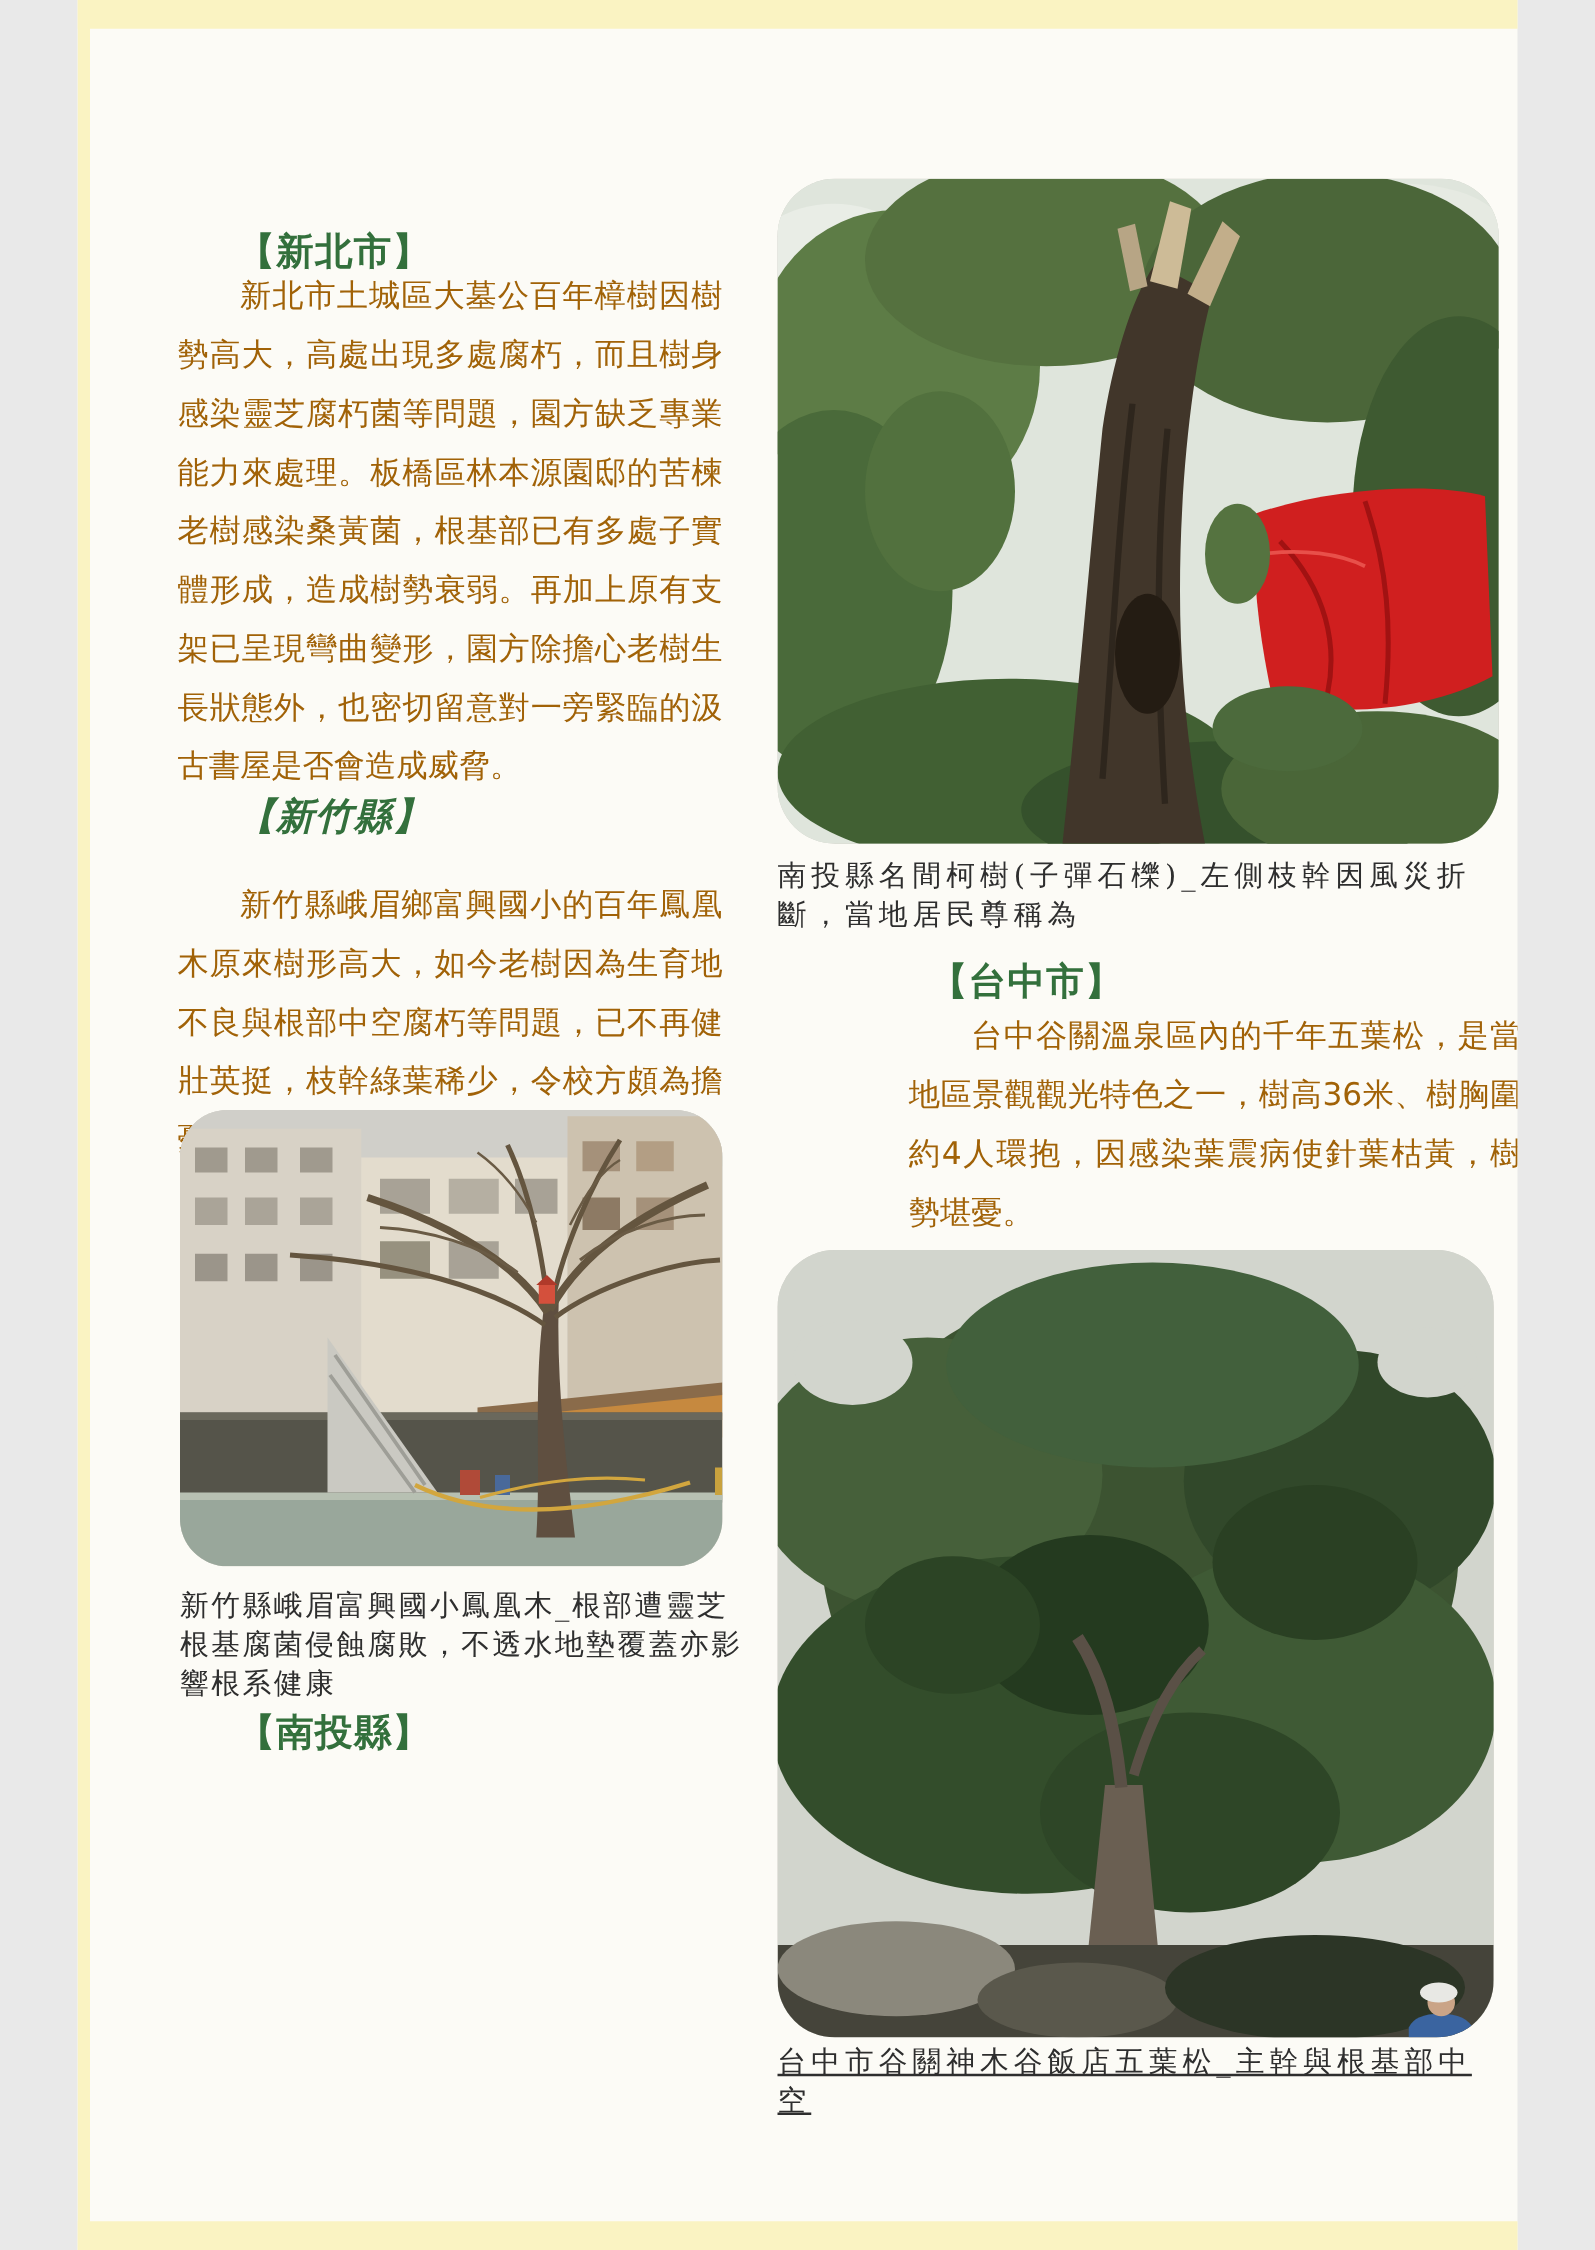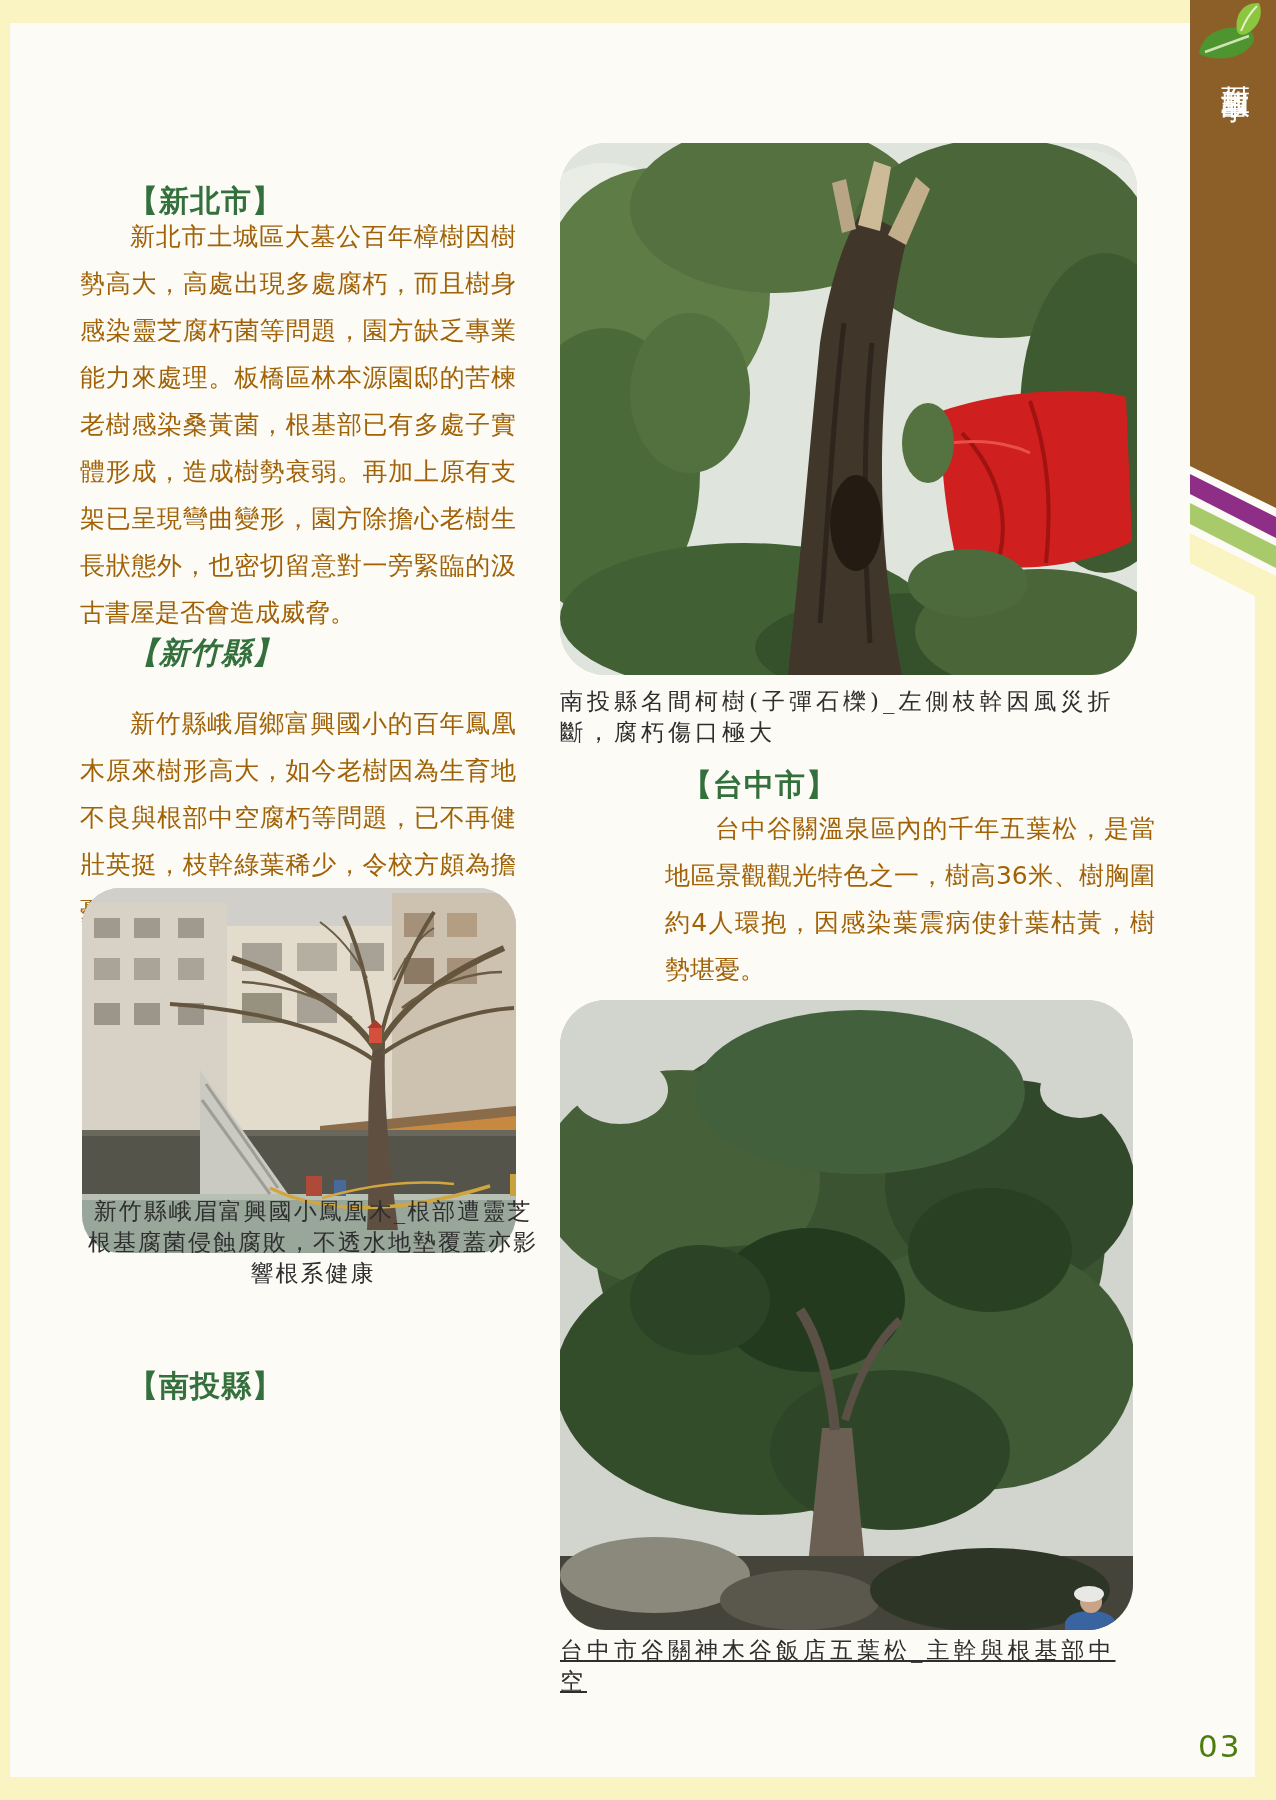--- a/index.html
+++ b/index.html
@@ -1,18 +1,18 @@
 <!DOCTYPE html>
 <html><head>
 <meta charset="utf-8">
 <style>
   html,body{margin:0;padding:0;background:#e9e9e9;}
   .page{
     position:relative;
-    width:1276px;height:1800px;
+    width:1152px;height:1800px;
     background:#FCFBF6;
     overflow:hidden;
     font-family:"DejaVu Sans",sans-serif;
     margin:0 auto;
   }
   
   .band-top{position:absolute;left:0;top:0;width:1190px;height:23px;background:#FAF3C2;}
   .band-left{position:absolute;left:0;top:0;width:10px;height:1800px;background:#FAF3C2;}
   .band-bottom{position:absolute;left:0;top:1777px;width:1276px;height:23px;background:#FAF3C2;}
   .right-deco{position:absolute;left:1185px;top:0;width:91px;height:1800px;}
@@ -41,21 +41,21 @@
   .photo-ke{left:560px;top:143px;width:577px;height:532px;border-radius:46px;}
   .photo-phoenix{left:82px;top:888px;width:434px;height:365px;border-radius:38px;}
   .photo-pine{left:560px;top:1000px;width:573px;height:630px;border-radius:46px;}
   
   .caption{
     position:absolute;
     font-family:"DejaVu Serif",serif;
     font-size:23px;line-height:31px;color:#2e2e2e;
   }
   .caption-ke{left:560px;top:686px;width:578px;letter-spacing:4px;}
-  .caption-phoenix{left:82px;top:1196px;width:462px;letter-spacing:2px;text-align:center;}
+  .caption-phoenix{left:82px;top:1270px;width:462px;letter-spacing:2px;}
   .caption-pine{left:560px;top:1635px;width:578px;letter-spacing:4px;text-decoration:underline;}
   
   .page-number{
     position:absolute;left:1198px;top:1728px;
     font-size:31px;color:#4d7c0f;letter-spacing:2px;
   }
 </style>
 </head>
 <body>
 
@@ -177,21 +177,21 @@
       <ellipse cx="296" cy="380" rx="26" ry="48" fill="#241c13"></ellipse>
 
       <path d="M382,268 C440,248 522,242 566,254 L572,398 C522,426 442,432 396,416 C386,370 379,318 382,268 Z" fill="#d01f1f"></path>
       <path d="M402,290 C440,330 448,374 440,412 M470,258 C488,310 492,360 486,420" stroke="#a11212" stroke-width="4" fill="none"></path>
       <path d="M390,300 C420,296 450,300 470,310" stroke="#e8504a" stroke-width="3" fill="none"></path>
 
       <ellipse cx="408" cy="440" rx="60" ry="34" fill="#4c6a3c"></ellipse>
       <ellipse cx="368" cy="300" rx="26" ry="40" fill="#557340"></ellipse>
     </svg>
   </div>
-  <div class="caption caption-ke">南投縣名間柯樹(子彈石櫟)_左側枝幹因風災折斷，腐朽傷口極大</div>
+  <div class="caption caption-ke">南投縣名間柯樹(子彈石櫟)_左側枝幹因風災折斷，當地居民尊稱為</div>
 
   <div class="heading" style="left:682px;top:765px;">【台中市】</div>
   <div class="para para-right" style="top:805px;margin-left:24px;">台中谷關溫泉區內的千年五葉松，是當地區景觀觀光特色之一，樹高36米、樹胸圍約4人環抱，因感染葉震病使針葉枯黃，樹勢堪憂。</div>
 
   <div class="photo photo-pine">
     <svg viewBox="0 0 573 630" preserveAspectRatio="none">
       <rect width="573" height="630" fill="#d2d5cd"></rect>
 
       <ellipse cx="290" cy="240" rx="255" ry="215" fill="#3c5331"></ellipse>
       <ellipse cx="120" cy="180" rx="140" ry="110" fill="#46603a"></ellipse>

